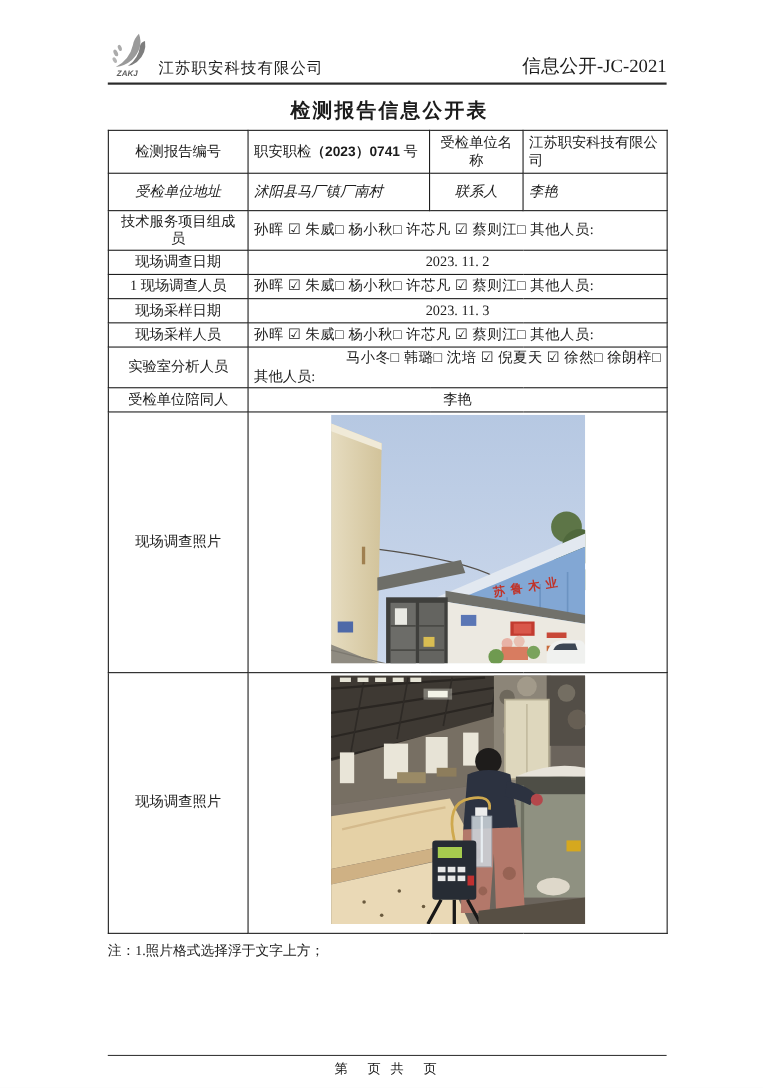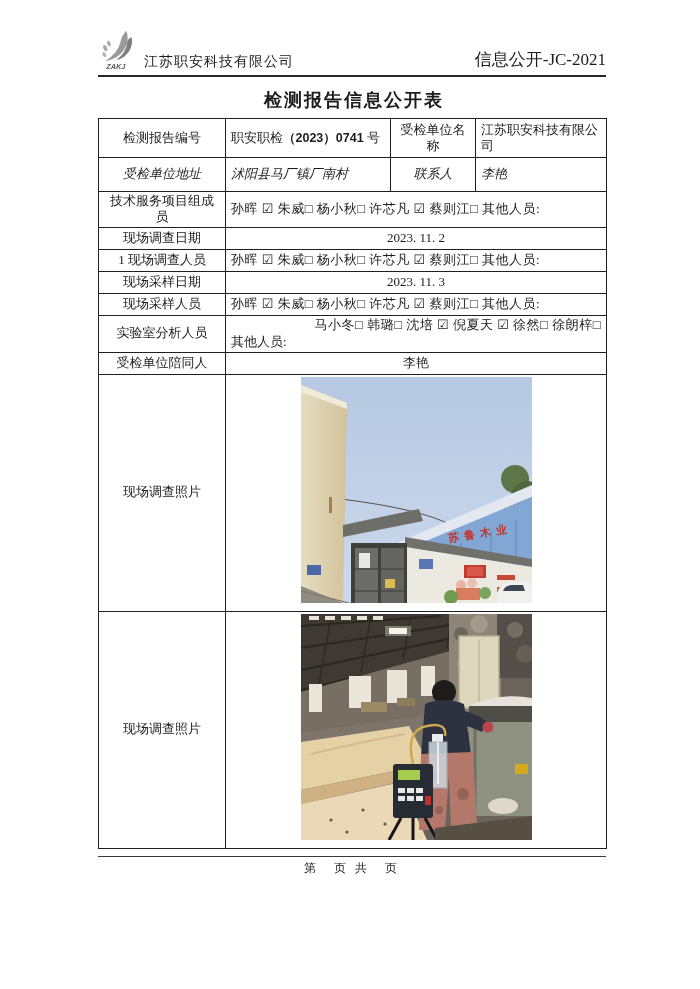--- a/index.html
+++ b/index.html
@@ -28,21 +28,21 @@
   tr.r2 td{height:31px;font-style:italic;}
   tr.rs td{height:19px;}
   tr.r8 td{height:34px;}
   tr.rphoto td{height:234px;}
   .num{font-weight:bold;font-family:Liberation Sans, sans-serif;font-size:12.5px;}
   .chkline{white-space:nowrap;letter-spacing:.5px;text-align:right;}
   .photo-cell{text-align:center;padding:4px 0;}
   .photo-frame{display:inline-block;line-height:0;}
   
   .note{margin-top:7px;font-size:12.5px;text-align:left;}
-  .footer{position:absolute;left:98px;right:94px;top:856px;border-top:1px solid #3a3a3a;
+  .footer{position:absolute;left:98px;right:94px;top:959px;border-top:1px solid #3a3a3a;
           text-align:center;font-size:12px;padding-top:3px;letter-spacing:3px;}
 </style>
 </head>
 <body>
 
 <div class="page">
 
   <div class="header-bar">
     <div class="brand">
       <svg class="logo" viewBox="0 0 44 48">
@@ -320,16 +320,17 @@
 
             <polygon points="134,214 231,202 231,226 134,226" fill="#574f44"></polygon>
             <ellipse cx="202" cy="192" rx="15" ry="8" fill="#ded8ca"></ellipse>
           </svg>
           </span>
         </td>
       </tr>
     </tbody>
       </table>
 
+    <div class="note">注：1.照片格式选择浮于文字上方；</div>
   </div>
 
   <div class="footer">第　页 共　页</div>
 </div>
 
 </body></html>

